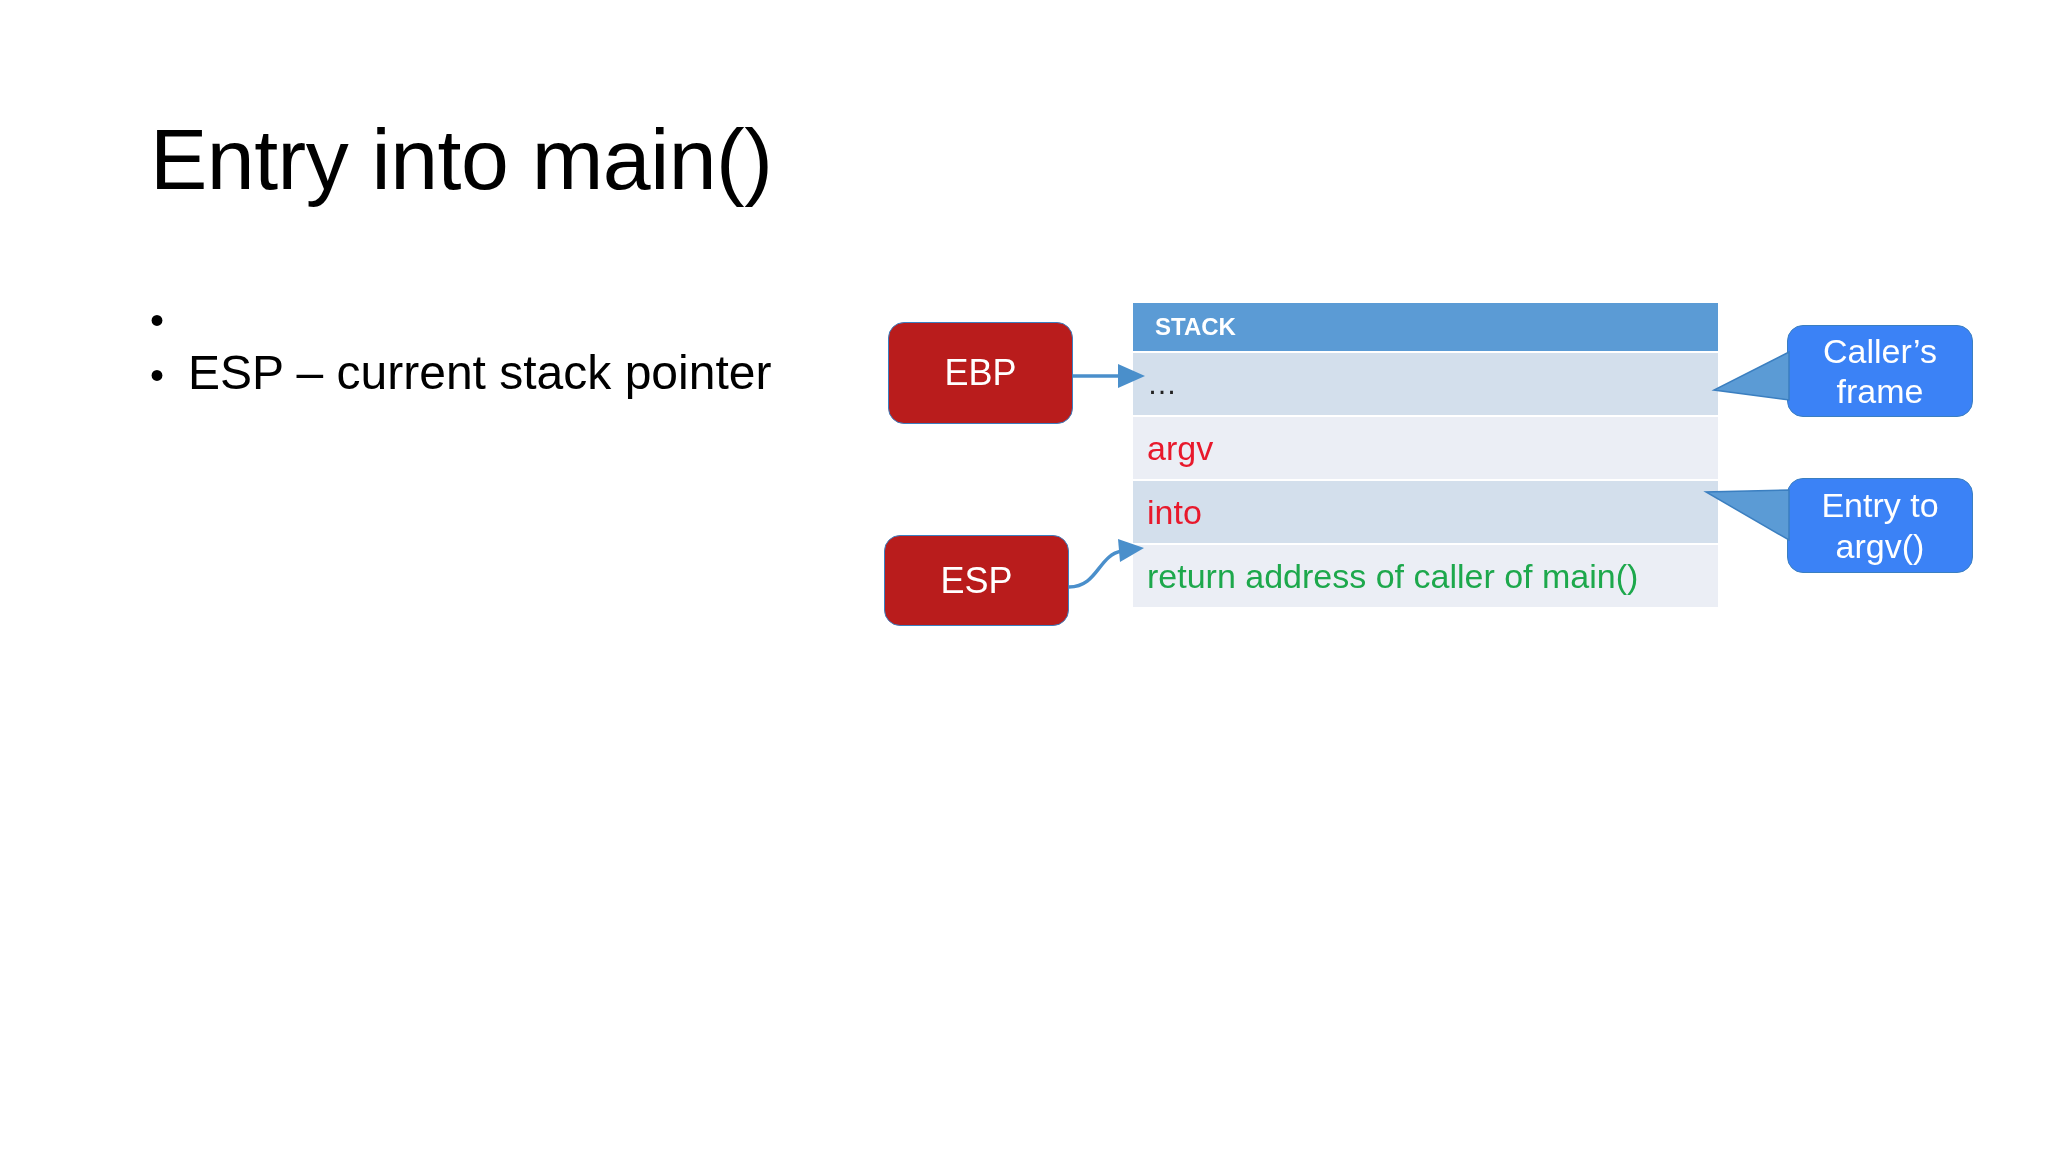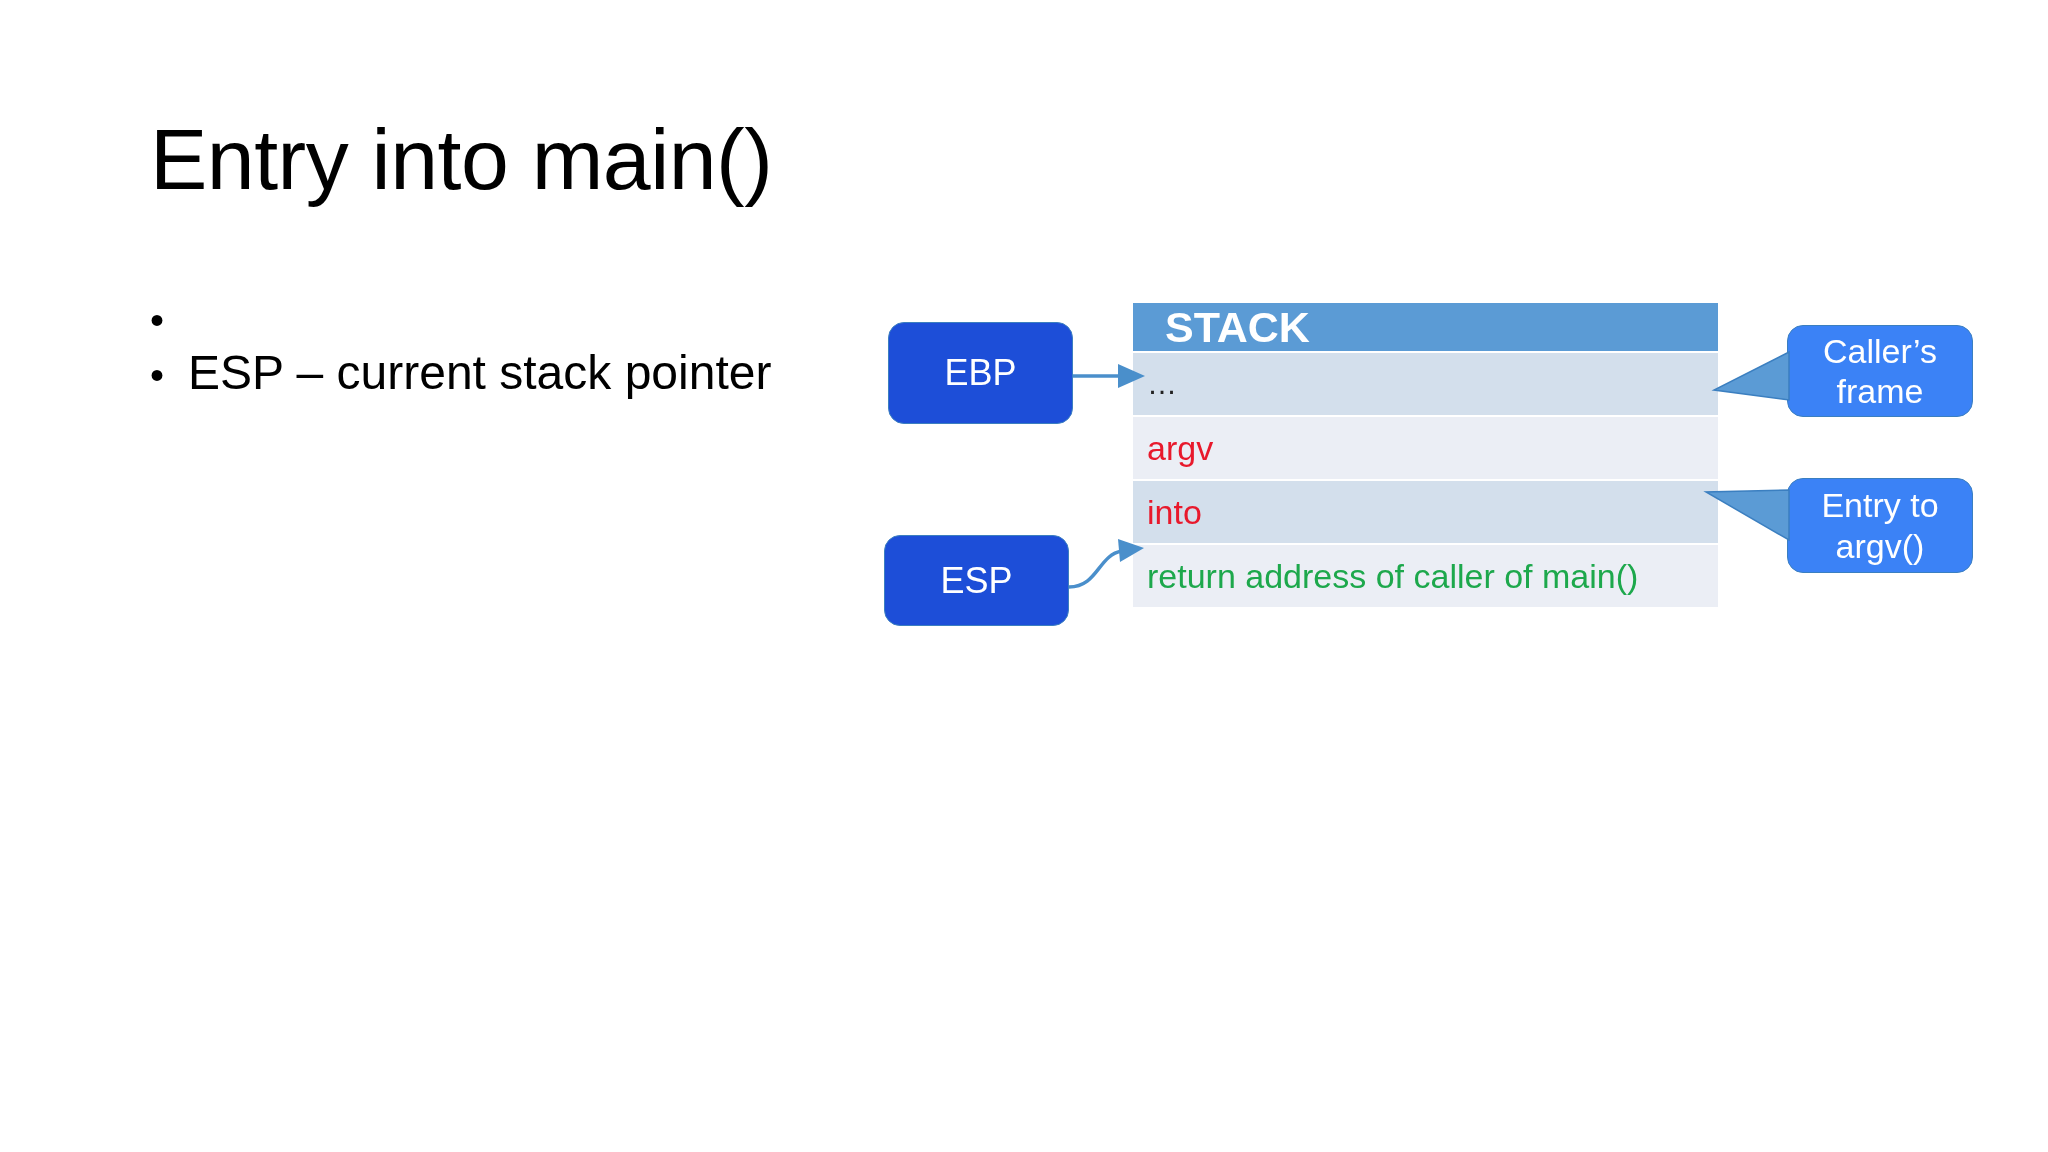--- a/index.html
+++ b/index.html
@@ -56,24 +56,24 @@
   #stack-table {
     position: absolute;
     left: 1133px;
     top: 303px;
     width: 585px;
   }
   .stack-header {
     background: #5B9BD5;
     color: #ffffff;
     font-weight: bold;
-    font-size: 43px;
+    font-size: 24px;
     height: 48px;
     line-height: 48px;
-    padding-left: 32px;
+    padding-left: 22px;
     box-sizing: border-box;
   }
   .stack-row {
     height: 62px;
     line-height: 62px;
     font-size: 34px;
     padding-left: 14px;
     box-sizing: border-box;
     margin-top: 2px;
     white-space: nowrap;
@@ -81,21 +81,21 @@
   }
   .row-dark  { background: #D3DFEC; }
   .row-light { background: #EBEEF5; }
   .txt-red   { color: #E8192C; }
   .txt-green { color: #1DA84C; }
   .txt-dots  { color: #222222; font-size: 30px; letter-spacing: 2px; }
 
   
   .reg-box {
     position: absolute;
-    background: #1d4ed8;
+    background: #b91c1c;
     border: 1.5px solid #3B7FC0;
     border-radius: 16px;
     color: #ffffff;
     font-size: 36px;
     display: flex;
     align-items: center;
     justify-content: center;
     box-sizing: border-box;
   }
   #reg-ebp { left: 888px; top: 322px; width: 185px; height: 102px; }

